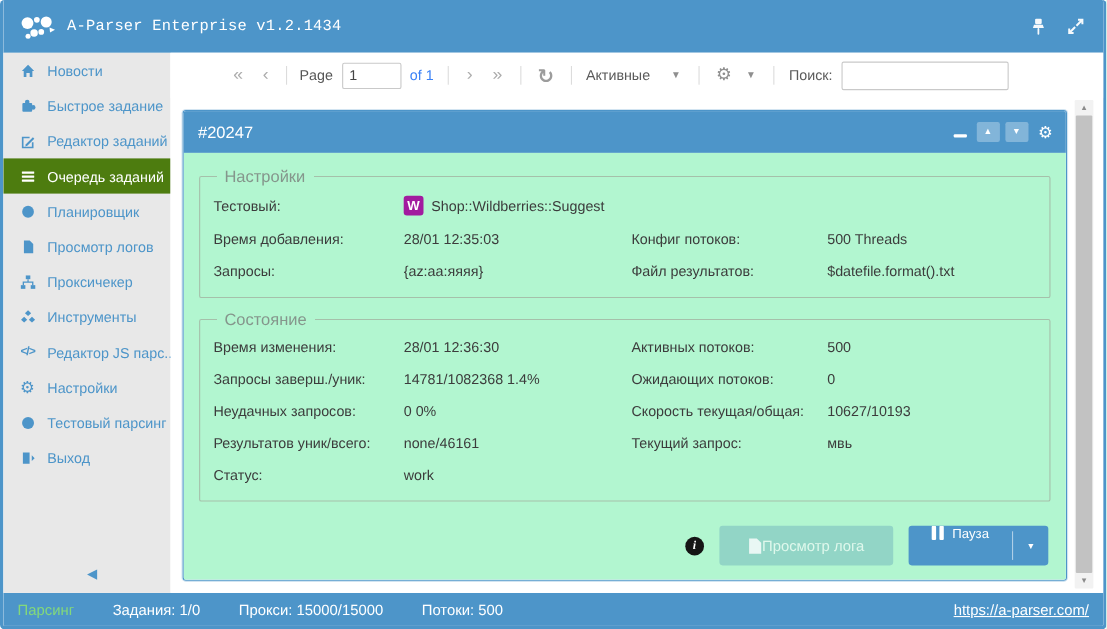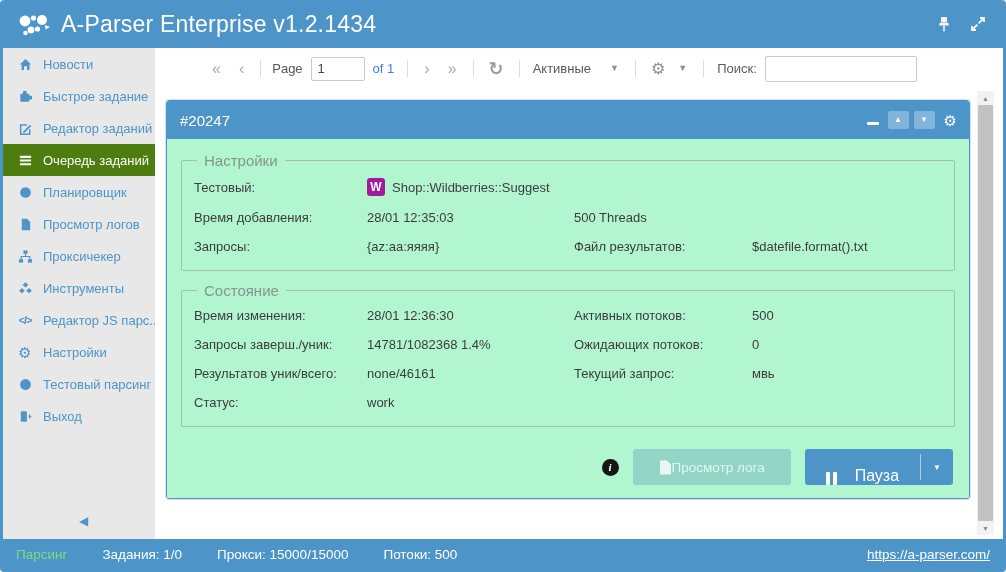--- a/index.html
+++ b/index.html
@@ -17,21 +17,21 @@
     display:flex; flex-direction:column;
     background:#fff;
   }
   
   .titlebar {
     height:48px; flex:0 0 48px; background:#4d95c9;
     display:flex; align-items:center; padding:0 16px 0 14px;
     color:#fff;
   }
   .logo { width:34px; height:32px; margin-right:10px; flex:0 0 auto; }
-  .app-title { font-size:23px; letter-spacing:.2px; }
+  .app-title { font-size:14px; letter-spacing:.2px;font-family:Liberation Mono, monospace; }
   .titlebar-right { margin-left:auto; display:flex; align-items:center; gap:16px; }
   .tb-icon { width:18px; height:18px; cursor:pointer; opacity:.95; }
   
   .main { flex:1 1 auto; display:flex; min-height:0; }
   .sidebar { width:152px; flex:0 0 152px; background:#e8e8e8; position:relative; }
   .side-item {
     height:32px; display:flex; align-items:center; gap:9px;
     padding-left:13px; color:#4d95c9; font-size:13px; cursor:pointer;
     white-space:nowrap;
   }
@@ -119,21 +119,21 @@
     height:36px; min-width:158px; background:#92d5c6; border:none; border-radius:3px;
     color:#dff8ec; font-size:13.5px; font-family:inherit;
     display:flex; align-items:center; justify-content:center; gap:0; cursor:default;
     padding:0 18px;
   }
   .btn-log svg { width:13px; height:15px; }
   .btn-pause {
     height:36px; background:#4d95c9; border-radius:3px; color:#fff;
     display:flex; align-items:stretch; overflow:hidden; cursor:pointer;
   }
-  .bp-main { display:flex; align-items:flex-end; gap:18px; padding:0 21px; font-size:16px; }
+  .bp-main { display:flex; align-items:flex-start; gap:8px; padding:0 21px; font-size:12px; }
   .pause-bars { display:flex; gap:3px; }
   .pause-bars i { display:block; width:4px; height:13px; background:#fff; border-radius:1px; }
   .bp-sep { width:1px; background:rgba(255,255,255,.55); margin:5px 0; }
   .bp-caret { display:flex; align-items:center; padding:0 12px; font-size:8px; }
   
   .scrollbar {
     position:absolute; right:9px; top:43px; width:17px; height:444px;
     display:flex; flex-direction:column; background:#f2f2f2; border-radius:1px;
   }
   .sb-arrow { height:14px; flex:0 0 14px; display:flex; align-items:center; justify-content:center;
@@ -343,20 +343,21 @@
             <div class="frow">
               <span>Тестовый:</span>
               <span class="fval" style="grid-column:2 / 5;">
                 <span class="parser-badge">W</span>
                 <span>Shop::Wildberries::Suggest</span>
               </span>
             </div>
             <div class="frow">
               <span>Время добавления:</span>
               <span class="fval">28/01 12:35:03</span>
+              <span>Конфиг потоков:</span>
               <span class="fval">500 Threads</span>
             </div>
             <div class="frow">
               <span>Запросы:</span>
               <span class="fval">{az:aa:яяяя}</span>
               <span>Файл результатов:</span>
               <span class="fval">$datefile.format().txt</span>
             </div>
           </fieldset>
 
@@ -366,20 +367,26 @@
               <span>Время изменения:</span>
               <span class="fval">28/01 12:36:30</span>
               <span>Активных потоков:</span>
               <span class="fval">500</span>
             </div>
             <div class="frow">
               <span>Запросы заверш./уник:</span>
               <span class="fval">14781/1082368 1.4%</span>
               <span>Ожидающих потоков:</span>
               <span class="fval">0</span>
+            </div>
+            <div class="frow">
+              <span>Неудачных запросов:</span>
+              <span class="fval">0 0%</span>
+              <span>Скорость текущая/общая:</span>
+              <span class="fval">10627/10193</span>
             </div>
             <div class="frow">
               <span>Результатов уник/всего:</span>
               <span class="fval">none/46161</span>
               <span>Текущий запрос:</span>
               <span class="fval">мвь</span>
             </div>
             <div class="frow">
               <span>Статус:</span>
               <span class="fval">work</span>

